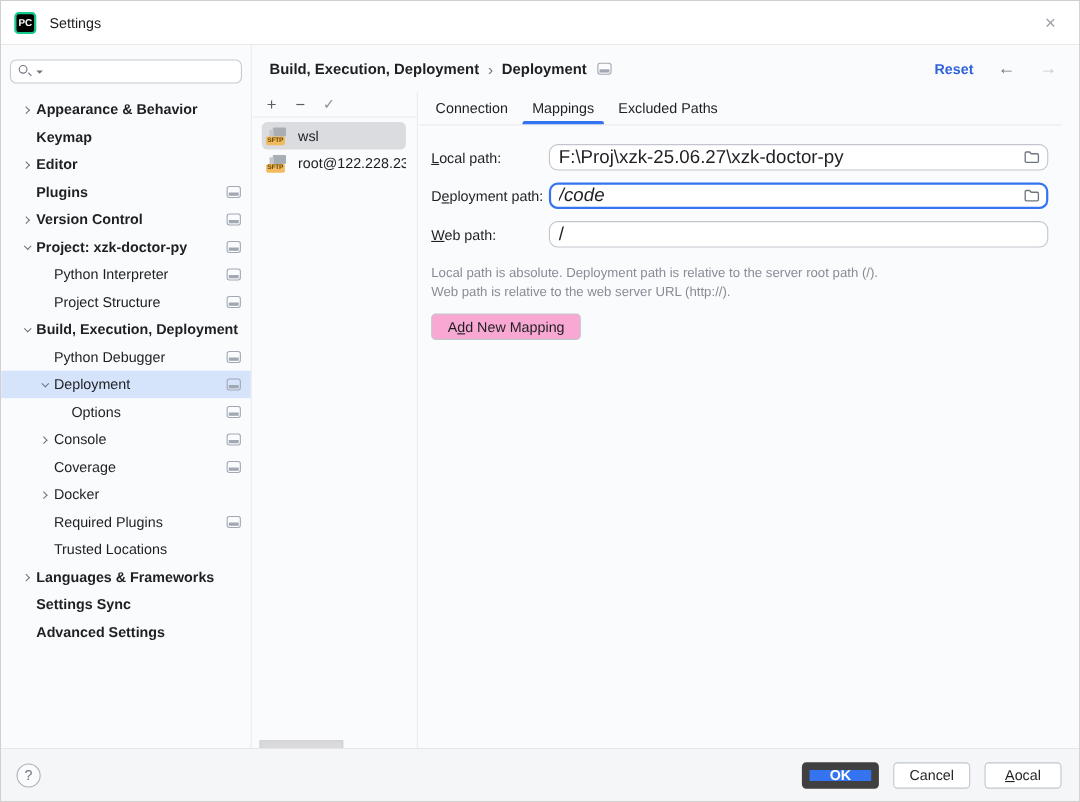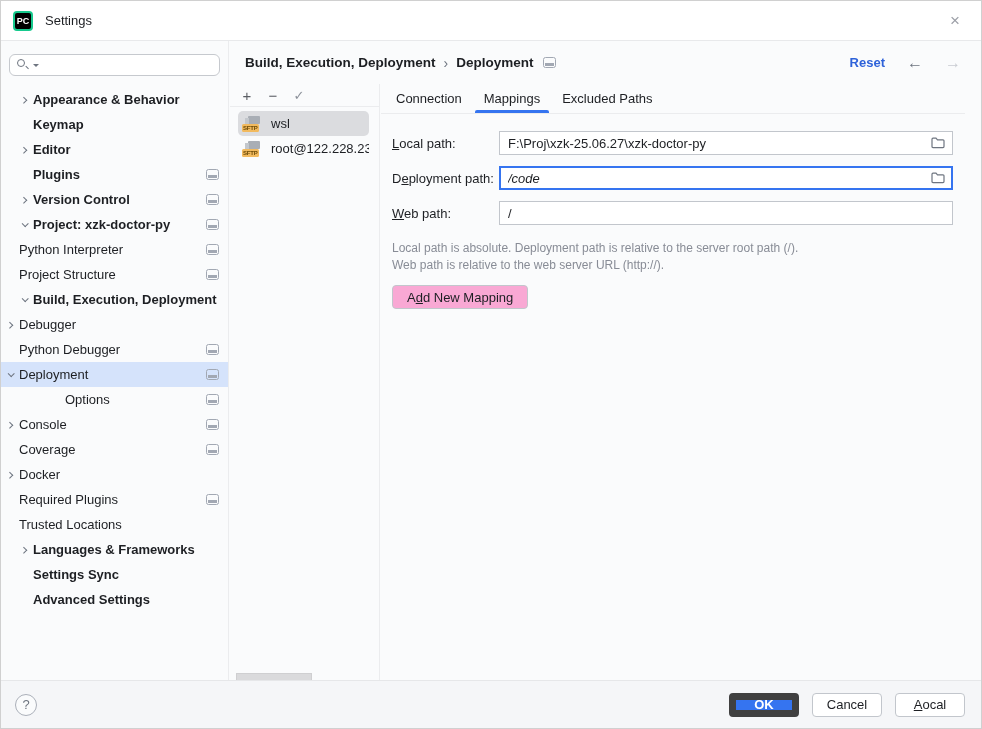--- a/index.html
+++ b/index.html
@@ -29,21 +29,21 @@
   .search-ic .handle { position:absolute; left:9px; top:9px; width:4px; height:1.4px;
     background:#6E7580; transform:rotate(45deg); }
   .search-caret { width:0; height:0; margin-left:3px; border-left:3px solid transparent;
     border-right:3px solid transparent; border-top:3px solid #6E7580; }
   .search-input { flex:1; border:none; outline:none; background:transparent; font-size:12px;
     margin-left:4px; font-family:inherit; }
   .tree { }
   .trow { height:25px; display:flex; align-items:center; cursor:pointer; padding-right:9px; }
   .trow.sel { background:#D5E3FB; }
   .trow.b .tlabel { font-weight:bold; }
-  .ind0 { padding-left:14px; } .ind1 { } .ind2 { padding-left:46px; }
+  .ind0 { padding-left:14px; } .ind1 { padding-left:30px; } .ind2 { padding-left:46px; }
   .chev { width:18px; height:25px; display:flex; align-items:center; justify-content:center; flex:0 0 18px; }
   .chev i { width:5px; height:5px; border-right:1.4px solid #6E7580; border-bottom:1.4px solid #6E7580; display:block; }
   .chev.r i { transform:rotate(-45deg) translate(-1px,0); }
   .chev.d i { transform:rotate(45deg) translate(0,-1px); }
   .tlabel { white-space:nowrap; }
   .tspacer { flex:1; }
   .mod-icon { width:13px; height:11px; border:1.5px solid #A2A8B3; border-radius:2.5px; position:relative; flex:0 0 13px; }
   .mod-icon::after { content:""; position:absolute; left:1px; right:1px; bottom:1px; height:3.5px; background:#A2A8B3; }
   
   .hdr { position:absolute; left:229px; top:40px; right:0; height:43px; display:flex;
@@ -80,22 +80,22 @@
   .tabs { height:30px; display:flex; align-items:flex-end; padding-left:4px; border-bottom:1px solid #EBECEE; }
   .tab { position:relative; padding:0 11px; height:30px; display:flex; align-items:center; cursor:pointer; }
   .tab .ul { display:none; }
   .tab.sel .ul { display:block; position:absolute; left:2px; right:2px; bottom:0; height:3px;
     background:#3574F0; border-radius:2px 2px 0 0; }
   .form { padding:17px 12px 0 11px; }
   .frow { display:flex; align-items:center; margin-bottom:11px; }
   .flabel { width:107px; flex:0 0 107px; }
   .mn { text-decoration:underline; }
   .field { position:relative; flex:1; }
-  .field input { width:100%; height:24px; border:1px solid #C2C6CC; border-radius:0;
-    background:#fff; font-family:inherit; font-size:13px; color:#1d1f23; padding:0 26px 0 8px; outline:none; }
+  .field input { width:100%; height:24px; border:1px solid #C2C6CC; border-radius:8px;
+    background:#fff; font-family:inherit; font-size:17px; color:#1d1f23; padding:0 26px 0 8px; outline:none; }
   .field.nofolder input { padding-right:8px; }
   .field.focused input { border:2px solid #3574F0; padding-left:7px;font-style:italic; }
   .folder-ic { position:absolute; right:7px; top:50%; transform:translateY(-50%); width:16px; height:16px; cursor:pointer; }
   .help { margin:15px 0 0 0; color:#888C96; font-size:12px; line-height:17px; }
   .add-btn { margin-top:11px; height:24px; padding:0 14px; background:#f9a8d4; border:1px solid #C2C6CC;
     border-radius:4px; font-family:inherit; font-size:13px; color:#1d1f23; cursor:pointer; }
   
   .footer { position:absolute; left:0; bottom:0; right:0; height:48px; background:#F5F6F8;
     border-top:1px solid #E6E7E9; display:flex; align-items:center; padding:0 16px 0 14px; }
   .help-circle { width:22px; height:22px; border:1px solid #ABB0B9; border-radius:50%; color:#6E7580;
@@ -177,26 +177,20 @@
           <span class="tspacer"></span>
           <span class="mod-icon"></span>
         </div>
       <div class="trow b ind0">
           <span class="chev d">
             <i></i>
           </span>
           <span class="tlabel">Build, Execution, Deployment</span>
         </div>
       <div class="trow ind1">
-          <span class="chev r">
-            <i></i>
-          </span>
-          <span class="tlabel">Debugger</span>
-        </div>
-      <div class="trow ind1">
           <span class="chev"></span>
           <span class="tlabel">Python Debugger</span>
           <span class="tspacer"></span>
           <span class="mod-icon"></span>
         </div>
       <div class="trow ind1 sel">
           <span class="chev d">
             <i></i>
           </span>
           <span class="tlabel">Deployment</span>

